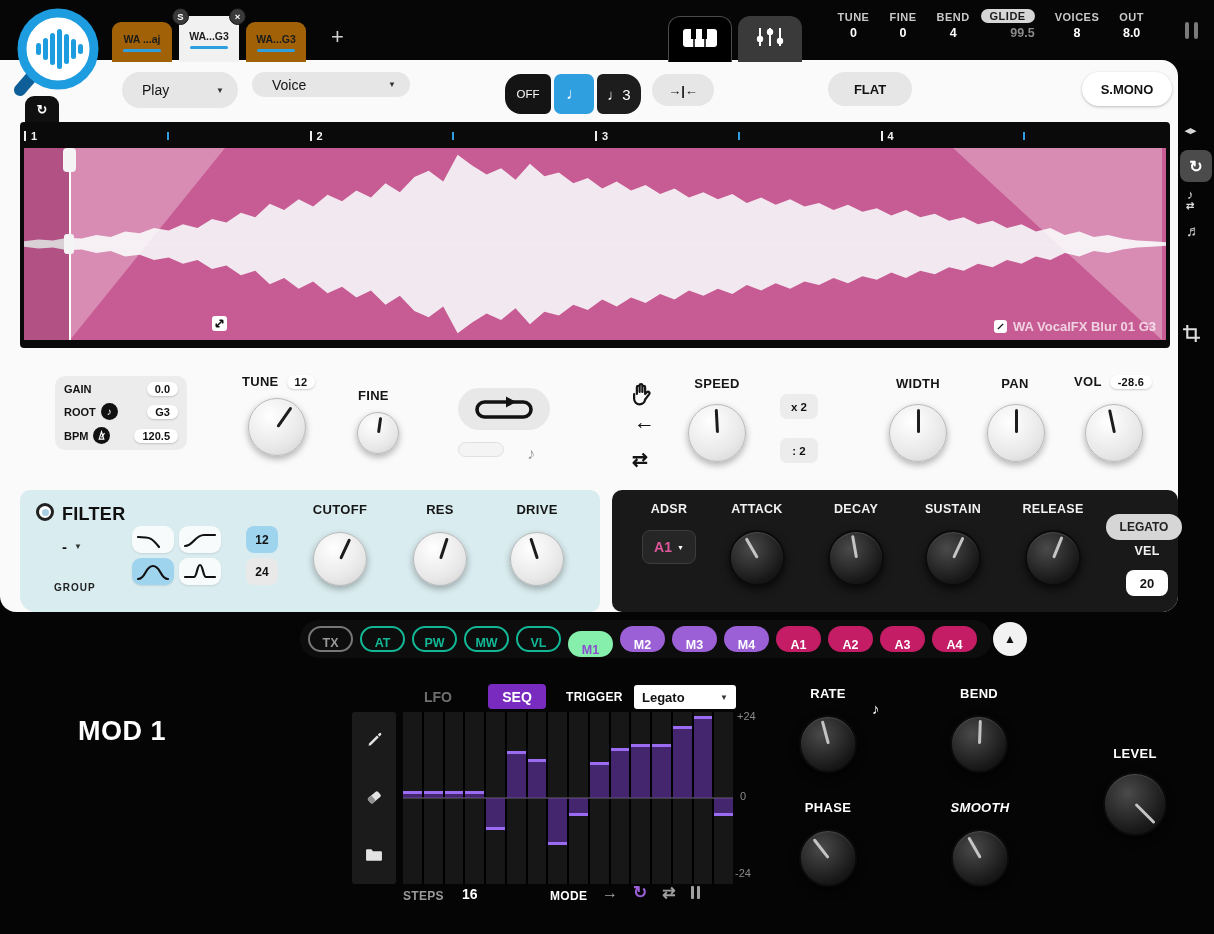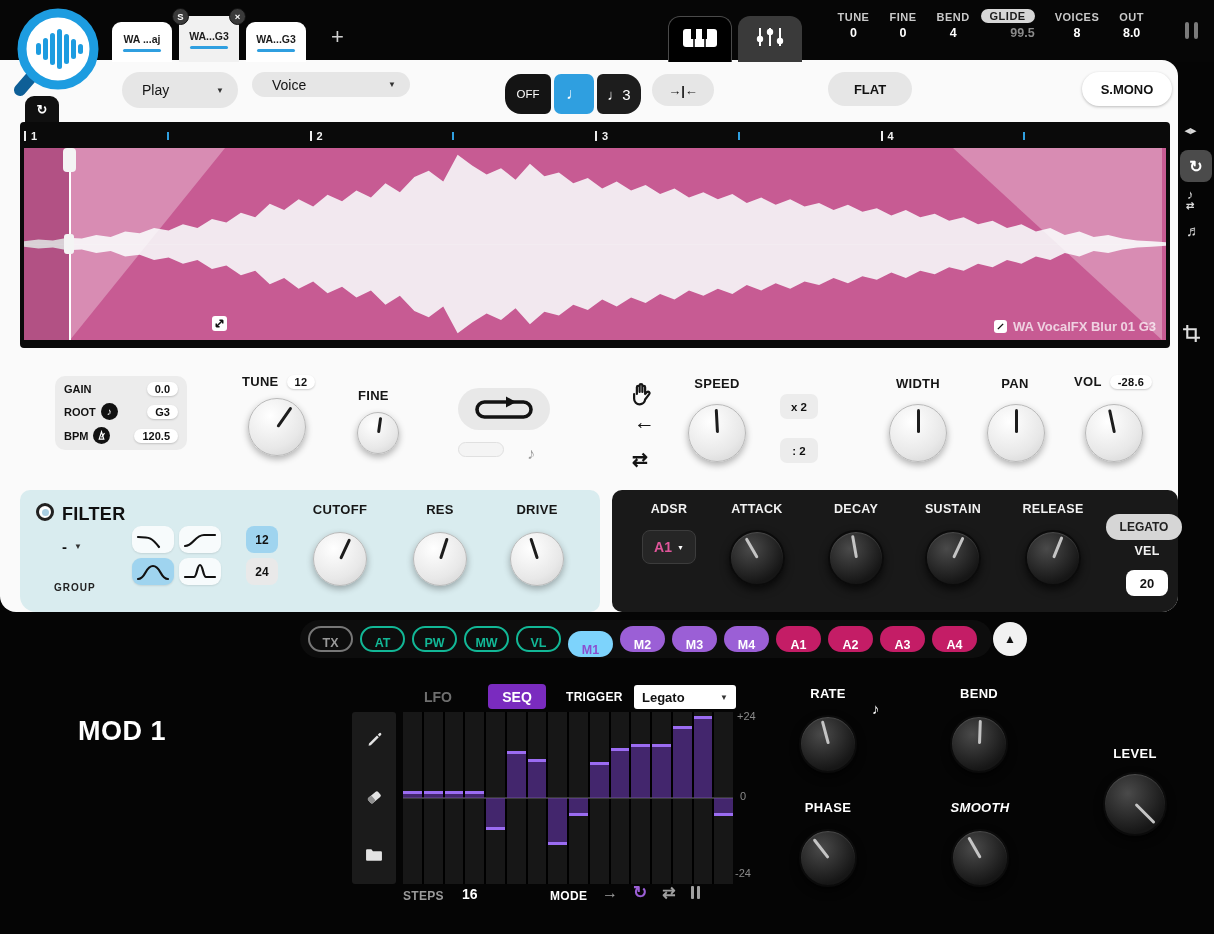--- a/index.html
+++ b/index.html
@@ -3,21 +3,21 @@
 <meta charset="utf-8">
 <style>
   html,body{margin:0;padding:0;background:#000;}
   *{box-sizing:border-box;font-family:"Liberation Sans",sans-serif;}
   .app{position:relative;width:1214px;height:934px;background:#050505;overflow:hidden;}
 
   
   .topbar{position:absolute;left:0;top:0;width:1214px;height:62px;background:#060606;}
   .logo{position:absolute;left:12px;top:5px;width:92px;height:92px;z-index:20;}
   .tab-strip{position:absolute;left:112px;bottom:0;display:flex;align-items:flex-end;gap:7px;z-index:5;}
-  .tab{position:relative;height:40px;min-width:60px;padding:0 10px;background:#ffffff;border-radius:9px 9px 0 0;
+  .tab{position:relative;height:40px;min-width:60px;padding:0 10px;background:#a16207;border-radius:9px 9px 0 0;
        display:flex;flex-direction:column;align-items:center;justify-content:center;}
   .tab.active{height:46px;background:#f1f1f1;}
   .tab-lbl{font-size:10.5px;font-weight:bold;color:#1c1c1c;white-space:nowrap;}
   .tab-ul{width:38px;height:3px;border-radius:2px;background:#2f9fe0;margin-top:4px;}
   .tab-badge,.tab-close{position:absolute;width:17px;height:17px;border-radius:50%;background:#3a3a3a;color:#fff;
        font-size:9.5px;font-weight:bold;display:flex;align-items:center;justify-content:center;border:1px solid #101010;}
   .tab-badge{top:-8px;left:-7px;}
   .tab-close{top:-8px;right:-7px;}
   .add-tab{position:absolute;left:331px;top:24px;font-size:22px;color:#cfcfcf;z-index:5;}
   .center-tabs{position:absolute;left:668px;top:16px;display:flex;gap:6px;align-items:flex-end;z-index:5;}
@@ -134,21 +134,21 @@
   .strip-stack{display:flex;flex-direction:column;align-items:center;line-height:1;}
 
   
   .pill-bar{position:absolute;left:300px;top:620px;width:692px;height:38px;background:#0d0d0d;border-radius:19px;
        display:flex;align-items:center;gap:7px;padding:0 8px;}
   .pill{width:45px;height:26px;border-radius:13px;display:flex;align-items:flex-end;justify-content:center;
        font-size:12.5px;font-weight:bold;}
   .pill-grey{border:2px solid #777;color:#999;}
   .pill-teal{border:2px solid #12b796;color:#12b796;}
   .pill-purple{background:#9b5fd6;color:#fff;}
-  .pill-purple-active{background:#7dd3fc;color:#8a4fd0;margin-top:10px;}
+  .pill-purple-active{background:#86efac;color:#8a4fd0;margin-top:10px;}
   .pill-pink{background:#c41d66;color:#fff;}
   .file-box{position:absolute;left:2px;top:621px;width:310px;height:31px;background:#fff;border:1px solid #b0b0b0;border-radius:3px;
        display:flex;align-items:center;padding-left:10px;font-size:13px;color:#111;z-index:6;}
   .up-btn{position:absolute;left:993px;top:622px;width:34px;height:34px;border-radius:50%;background:#f2f2f2;
        display:flex;align-items:center;justify-content:center;font-size:12px;color:#111;z-index:6;}
 
   
   .modsec{position:absolute;left:0;top:660px;width:1214px;height:274px;}
   .mod-title{position:absolute;left:78px;top:56px;font-size:27px;font-weight:bold;color:#fff;letter-spacing:.5px;}
   .lfo-lbl{position:absolute;left:424px;top:29px;font-size:14px;font-weight:bold;color:#6f6f6f;}

